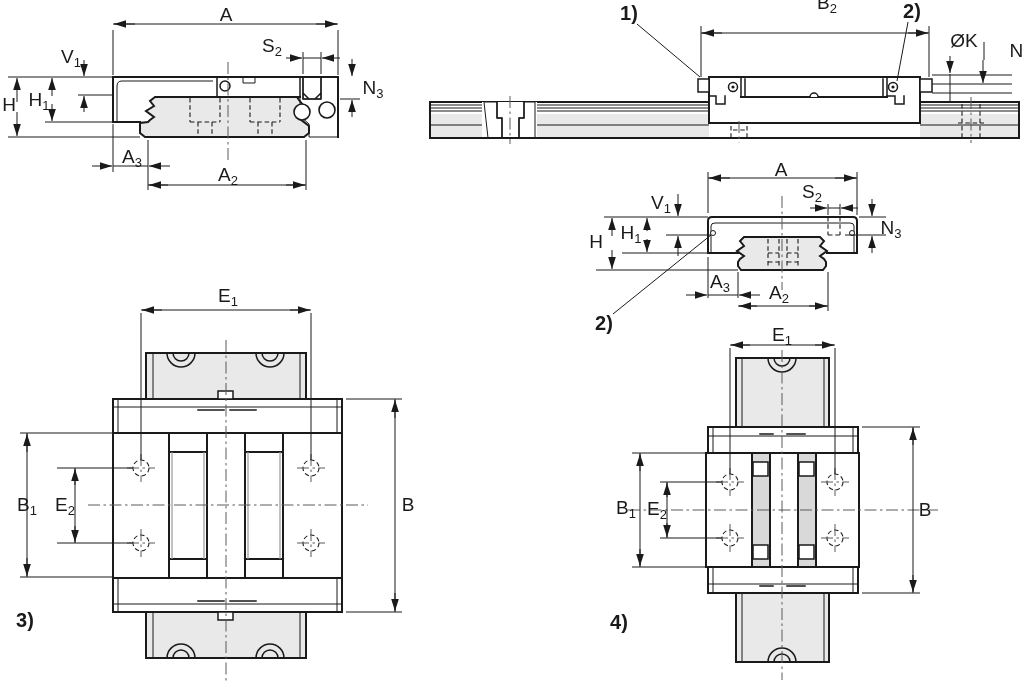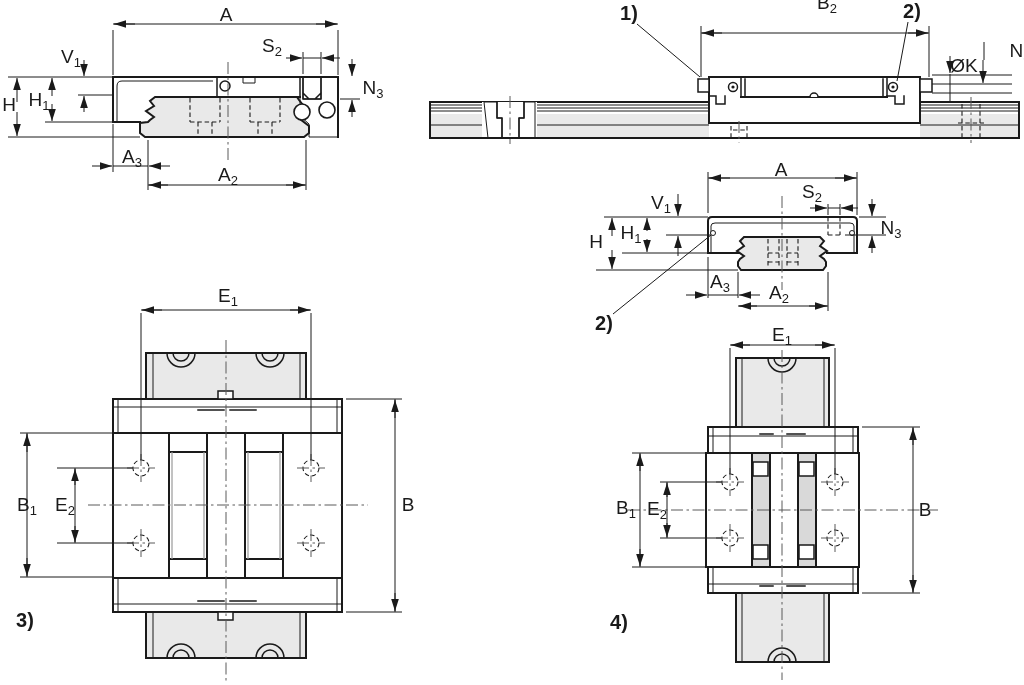--- a/index.html
+++ b/index.html
@@ -317,21 +317,21 @@
 <div class="lbl" style="left:9px;top:106px"><span>H</span><sub></sub></div>
 <div class="lbl" style="left:39px;top:101px"><span>H</span><sub>1</sub></div>
 <div class="lbl" style="left:272px;top:47px"><span>S</span><sub>2</sub></div>
 <div class="lbl" style="left:373px;top:89px"><span>N</span><sub>3</sub></div>
 <div class="lbl" style="left:132px;top:158px"><span>A</span><sub>3</sub></div>
 <div class="lbl" style="left:228px;top:176px"><span>A</span><sub>2</sub></div>
 
 <div class="lbl callout" style="left:629px;top:13px"><span>1)</span></div>
 <div class="lbl callout" style="left:912px;top:11px"><span>2)</span></div>
 <div class="lbl" style="left:827px;top:4px"><span>B</span><sub>2</sub></div>
-<div class="lbl" style="left:964px;top:67px"><span>ØK</span><sub></sub></div>
+<div class="lbl" style="left:964px;top:42px"><span>ØK</span><sub></sub></div>
 <div class="lbl" style="left:1020px;top:52px"><span>N</span><sub>5</sub></div>
 
 <div class="lbl" style="left:781px;top:171px"><span>A</span><sub></sub></div>
 <div class="lbl" style="left:661px;top:204px"><span>V</span><sub>1</sub></div>
 <div class="lbl" style="left:596px;top:243px"><span>H</span><sub></sub></div>
 <div class="lbl" style="left:631px;top:234px"><span>H</span><sub>1</sub></div>
 <div class="lbl" style="left:812px;top:193px"><span>S</span><sub>2</sub></div>
 <div class="lbl" style="left:891px;top:229px"><span>N</span><sub>3</sub></div>
 <div class="lbl" style="left:720px;top:283px"><span>A</span><sub>3</sub></div>
 <div class="lbl" style="left:779px;top:294px"><span>A</span><sub>2</sub></div>

